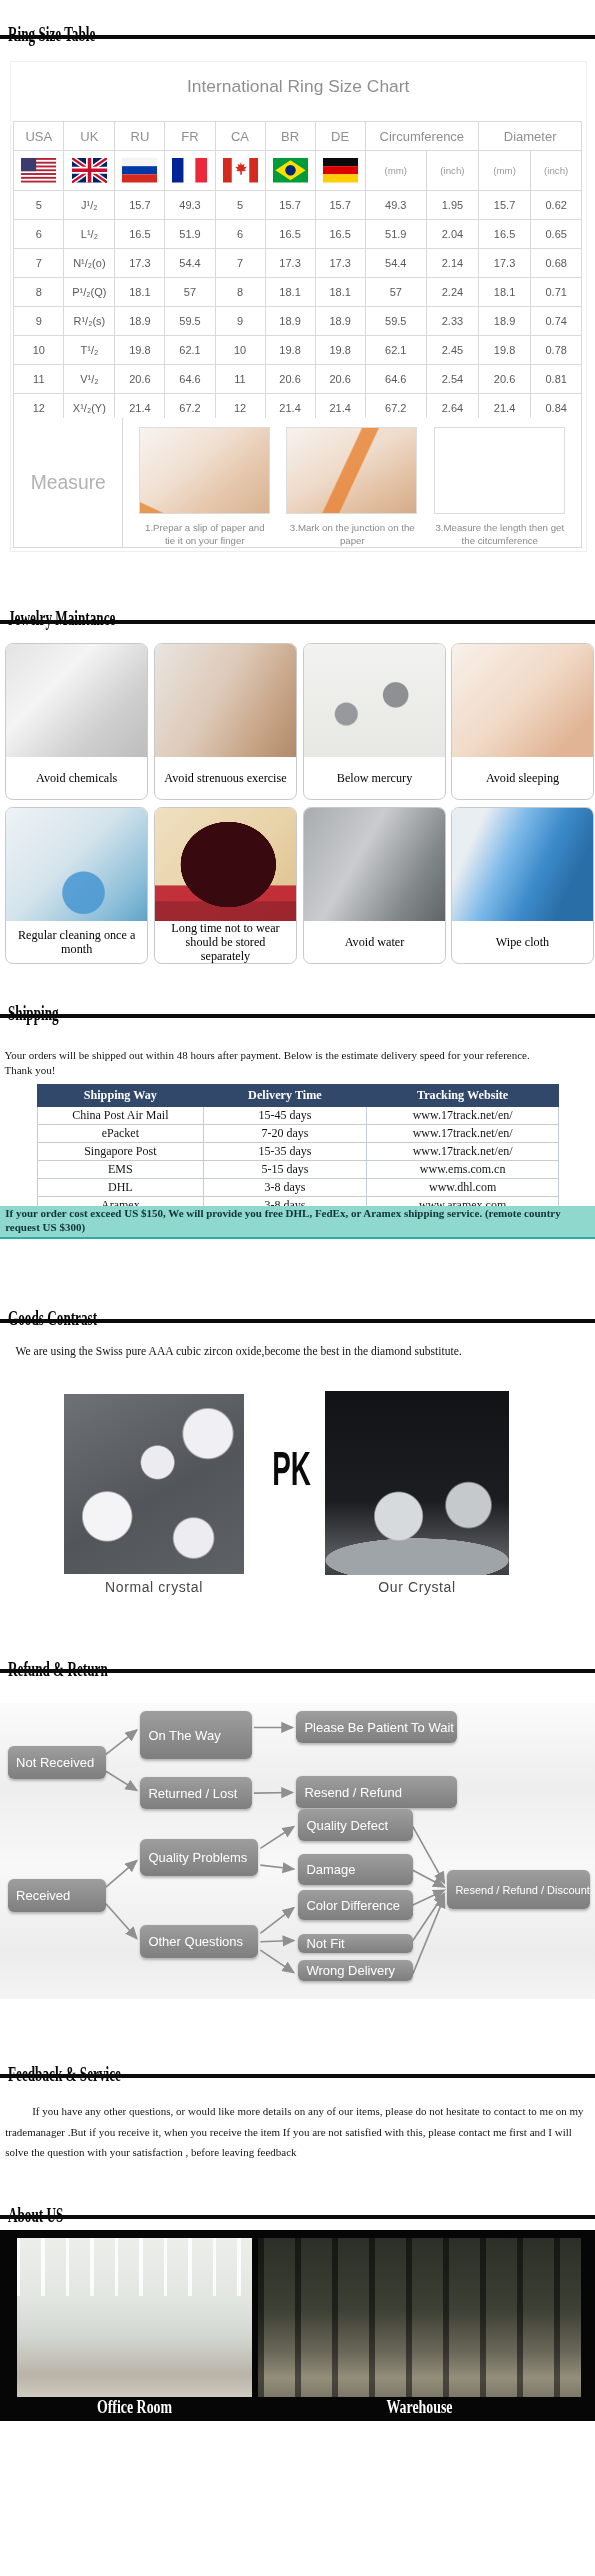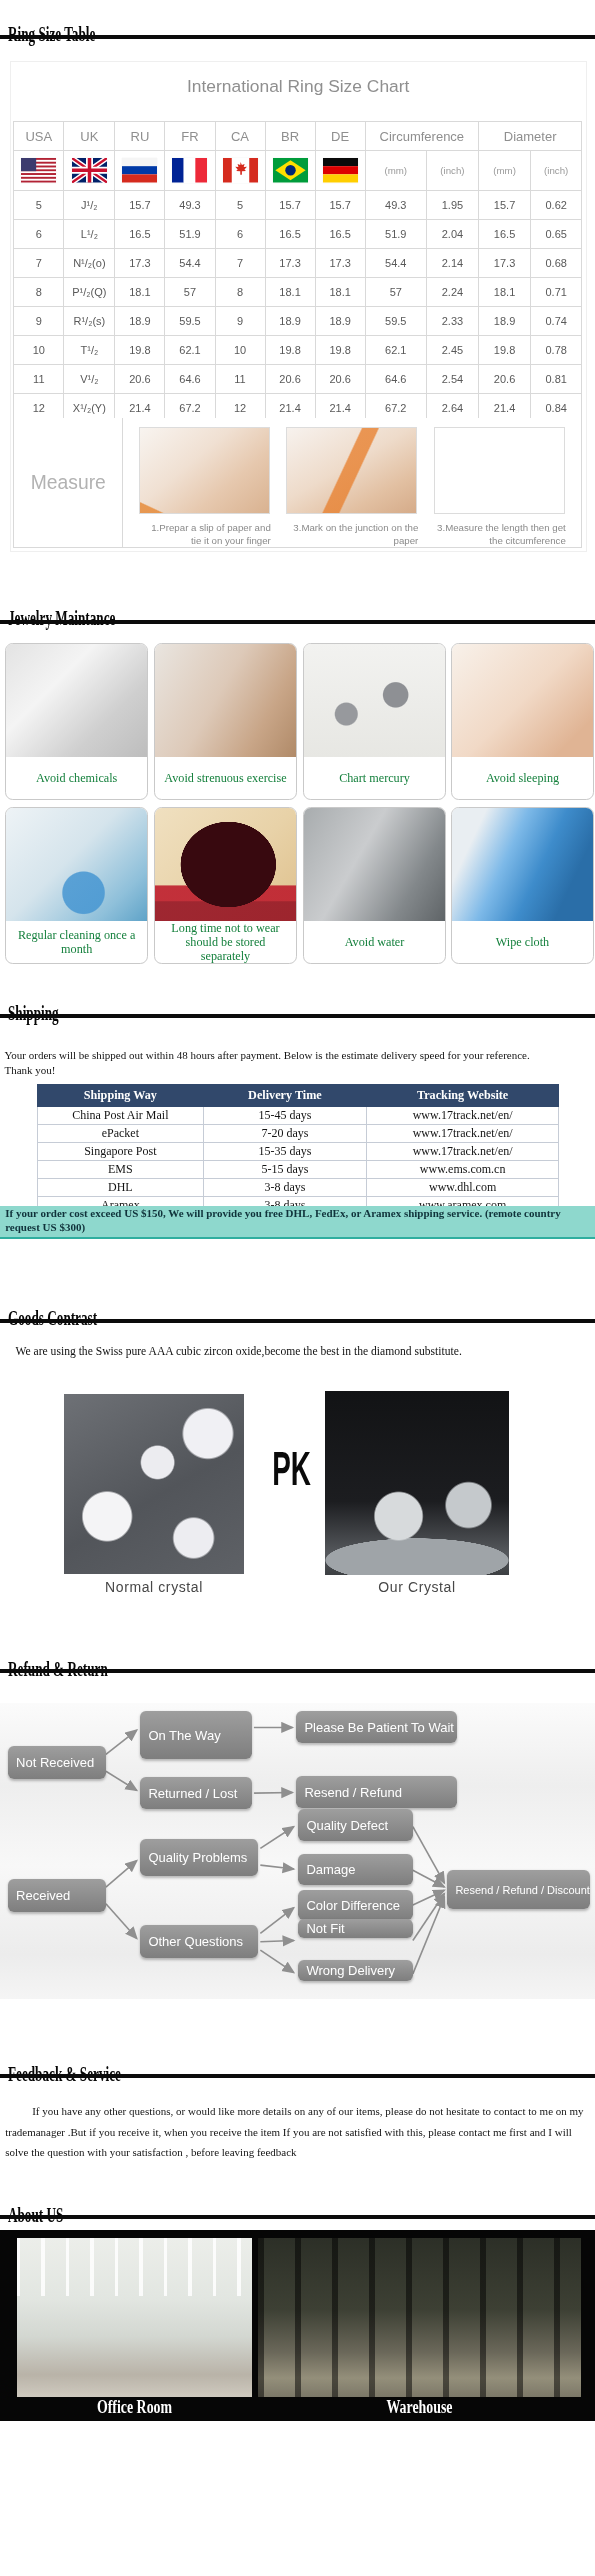--- a/index.html
+++ b/index.html
@@ -18,37 +18,37 @@
   .ringtbl .country th{color:#8f8f8f;font-size:13px;height:28px;}
   .ringtbl .flags td{height:39px;}
   .ringtbl .flags .unit{color:#9a9a9a;font-size:9.7px;}
   .ringtbl .data td{color:#595959;font-size:11px;height:28px;}
   .flag{display:block;margin:0 auto;box-shadow:0 0 0.6px rgba(0,0,0,.35);}
   .measure-row{position:absolute;left:2.6px;top:356px;width:567px;height:129px;border:0.6px solid #d9d9d9;
                border-top:none;display:flex;background:#fff;}
   .measure-label{width:108px;border-right:0.6px solid #d9d9d9;display:flex;align-items:center;
                  justify-content:center;color:#b2b2b2;font-size:19.3px;}
   .mfigs{flex:1;display:flex;justify-content:space-evenly;padding-top:9px;}
-  .mfig{width:132px;text-align:right;}
+  .mfig{width:132px;text-align:center;}
   .mimg{width:129px;height:85px;border:0.6px solid #dcdcdc;}
   .mimg.hands1{background:linear-gradient(25deg,rgba(230,140,60,.85) 0 7%,transparent 8%),
       linear-gradient(140deg,#f8f4f0,#f0e0d2 40%,#e6c8ae 68%,#d9b290);}
   .mimg.hands2{background:linear-gradient(115deg,transparent 44%,rgba(232,130,50,.8) 45% 54%,transparent 55%),
       linear-gradient(150deg,#f7f2ee,#eedbca 45%,#e2c0a2 75%,#d5ab89);}
   .mimg.ruler{background:
       repeating-linear-gradient(90deg,rgba(60,30,5,.75) 0 1.3px,transparent 1.3px 10.3px) 6.4px 36px/116px 11.6px no-repeat,
       linear-gradient(180deg,transparent 0 22px,#e88узe 0,transparent 0),
       linear-gradient(180deg,#f5f1ea 0 19.3px,#e8872e 19.3px 61px,#f3efe7 61px);}
   .mcap{margin-top:8.4px;font-size:9.7px;line-height:12.2px;color:#8a8a8a;}
   
   .card{position:absolute;width:141px;height:155px;border:0.6px solid #c9c9c9;border-radius:7.7px;
         overflow:hidden;background:#fff;}
   .card .ph{height:113px;}
   .card .cap{height:41px;display:flex;align-items:center;justify-content:center;text-align:center;
-             font-family:"Liberation Serif",serif;font-size:12.2px;color:#15803d;line-height:14px;padding:0 5.2px;}
+             font-family:"Liberation Serif",serif;font-size:12.2px;color:#000000;line-height:14px;padding:0 5.2px;}
   .ph1{background:linear-gradient(135deg,#e3e3e3,#f4f4f4 35%,#cfcfcf 70%,#bdbdbd);}
   .ph2{background:linear-gradient(120deg,#e9e5e0,#ddc9b8 45%,#c8a587 75%,#b08a68);}
   .ph3{background:radial-gradient(circle at 65% 45%,#8e9094 0 11%,rgba(142,144,148,0) 12%),
        radial-gradient(circle at 30% 62%,#97999d 0 9%,rgba(151,153,157,0) 10%),
        linear-gradient(180deg,#f2f2f0,#e7e7e3);}
   .ph4{background:linear-gradient(135deg,#f8f1ea,#f1d9c6 50%,#e0b494 85%);}
   .ph5{background:radial-gradient(circle at 55% 75%,rgba(70,150,210,.85) 0 18%,rgba(70,150,210,0) 19%),
        linear-gradient(135deg,#eef3f6,#d5e4ec 45%,#8fc0da 80%,#5fa3c8);}
   .ph6{background:radial-gradient(ellipse 34% 38% at 52% 50%,#38090f 0 99%,rgba(56,9,15,0) 100%),
        linear-gradient(180deg,rgba(190,30,45,0) 0 68%,rgba(190,30,45,.9) 69% 82%,rgba(150,20,35,.9) 83%),
@@ -340,21 +340,21 @@
   <div class="card" style="left:5.2px;top:643px">
     <div class="ph ph1"></div>
     <div class="cap">Avoid chemicals</div>
   </div>
   <div class="card" style="left:154px;top:643px">
     <div class="ph ph2"></div>
     <div class="cap">Avoid strenuous exercise</div>
   </div>
   <div class="card" style="left:303px;top:643px">
     <div class="ph ph3"></div>
-    <div class="cap">Chart  mercury</div>
+    <div class="cap">Below  mercury</div>
   </div>
   <div class="card" style="left:451px;top:643px">
     <div class="ph ph4"></div>
     <div class="cap">Avoid sleeping</div>
   </div>
   <div class="card" style="left:5.2px;top:807px">
     <div class="ph ph5"></div>
     <div class="cap">Regular cleaning once a month</div>
   </div>
   <div class="card" style="left:154px;top:807px">
@@ -471,21 +471,21 @@
     <div class="fbox" style="left:140px;top:8.4px;width:112px;height:48px">On The Way</div>
     <div class="fbox" style="left:296px;top:8.4px;width:161px;height:32px">Please Be Patient To Wait</div>
     <div class="fbox" style="left:140px;top:74px;width:112px;height:32px">Returned / Lost</div>
     <div class="fbox" style="left:296px;top:73px;width:161px;height:32px">Resend / Refund</div>
     <div class="fbox" style="left:298px;top:106px;width:115px;height:32px">Quality Defect</div>
     <div class="fbox" style="left:140px;top:136px;width:118px;height:37px">Quality Problems</div>
     <div class="fbox" style="left:298px;top:151px;width:115px;height:31px">Damage</div>
     <div class="fbox" style="left:7.7px;top:176px;width:98px;height:33px">Received</div>
     <div class="fbox" style="left:298px;top:187px;width:115px;height:30px">Color Difference</div>
     <div class="fbox" style="left:140px;top:222px;width:118px;height:33px">Other Questions</div>
-    <div class="fbox" style="left:298px;top:216px;width:115px;height:19px">Not Fit</div>
+    <div class="fbox" style="left:298px;top:231px;width:115px;height:19px">Not Fit</div>
     <div class="fbox" style="left:298px;top:257px;width:115px;height:21px">Wrong Delivery</div>
     <div class="fbox small" style="left:447px;top:167px;width:143px;height:39px">Resend / Refund / Discount</div>
   </div>
 
   <span class="sec-h" style="top:2063px">Feedback &amp; Service</span>
   <div class="rule" style="top:2074px"></div>
   <div class="fbpara">If you have any other questions, or would like more details on any of our items, please do not hesitate to contact to me on my trademanager .But if you receive it, when you receive the item If you are not satisfied with this, please contact me first and I will solve the question with your satisfaction , before leaving feedback</div>
 
   <span class="sec-h" style="top:2204px">About US</span>
   <div class="rule" style="top:2215px"></div>

